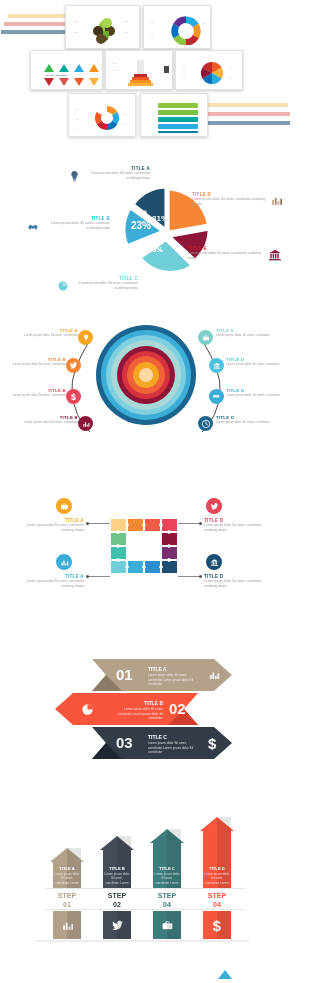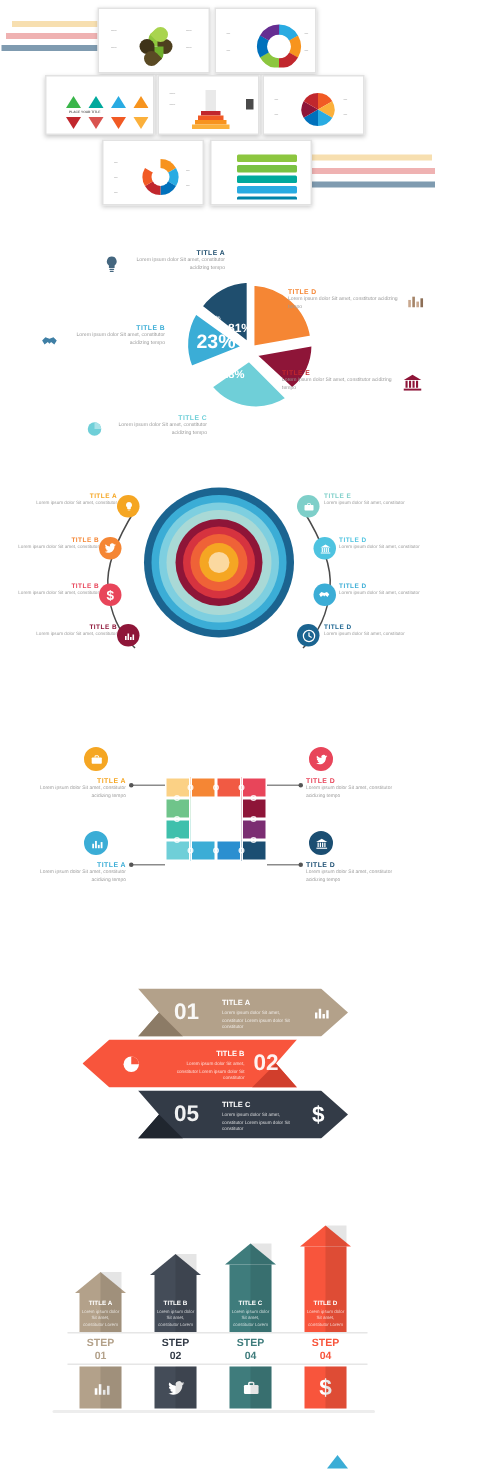--- a/index.html
+++ b/index.html
@@ -197,21 +197,21 @@
         <path d="M53 54 L92 47 A40 40 0 0 1 78 77 Z" fill="#8e1538" stroke="#fff" stroke-width="1.4"></path>
         <path d="M48 58 L74 84 A40 40 0 0 1 22 76 Z" fill="#6fcfd8" stroke="#fff" stroke-width="1.4"></path>
         <path d="M43 48 L8 62 A41 41 0 0 1 11 25 Z" fill="#3badd6" stroke="#fff" stroke-width="1.4"></path>
         <path d="M47 45 L15 20 A42 42 0 0 1 47 3 Z" fill="#1f4e6e" stroke="#fff" stroke-width="1.4"></path>
       </g>
     </svg>
 
     <div class="pct" style="left:152px; top:64px; font-size:8px;">81%</div>
     <div class="pct" style="left:139px; top:59px; font-size:4px;">18%</div>
     <div class="pct" style="left:169px; top:81px; font-size:4px;">10%</div>
-    <div class="pct" style="left:131px; top:70px; font-size:13px;">23%</div>
+    <div class="pct" style="left:131px; top:70px; font-size:10px;">23%</div>
     <div class="pct" style="left:148px; top:95px; font-size:7.5px;">28%</div>
 
     <div style="position:absolute; left:78px; top:16px; width:72px; text-align:right;">
       <div class="lbl-t" style="font-size:4.5px; color:#1f4e6e;">TITLE A</div>
       <div class="lbl-b" style="font-size:3.4px;">Lorem ipsum dolor Sit amet, constitutor acidizing tempo</div>
     </div>
     <svg width="13" height="13" viewBox="0 0 24 24" style="position:absolute;left:68px;top:20px;">
       <path d="M12 2a6 6 0 0 0-3.5 10.9V16h7v-3.1A6 6 0 0 0 12 2z" fill="#44667f"></path>
       <rect x="9" y="17" width="6" height="1.6" rx=".8" fill="#44667f"></rect>
       <rect x="9.5" y="19.4" width="5" height="1.4" rx=".7" fill="#44667f"></rect>
@@ -487,21 +487,21 @@
       <div class="bn-title" style="position:absolute;left:56px;top:7px;width:52px;text-align:right;font-size:5px;">TITLE B</div>
       <div class="bn-body" style="position:absolute;left:56px;top:14px;width:52px;text-align:right;font-size:3.1px;">Lorem ipsum dolor Sit amet, constitutor Lorem ipsum dolor Sit constitutor</div>
       <div class="bn-num" style="position:absolute;left:114px;top:7px;font-size:15px;">02</div>
     </div>
 
     <div style="position:absolute;left:92px;top:107px;width:140px;height:32px;">
       <svg width="140" height="32" viewBox="0 0 140 32" style="position:absolute;left:0;top:0;">
         <path d="M0 0 H122 L140 16 L122 32 H0 L14 16 Z" fill="#333b47"></path>
         <path d="M14 16 L30 32 H0 Z" fill="#20262f"></path>
       </svg>
-      <div class="bn-num" style="position:absolute;left:24px;top:7px;font-size:15px;">05</div>
+      <div class="bn-num" style="position:absolute;left:24px;top:7px;font-size:15px;">03</div>
       <div class="bn-title" style="position:absolute;left:56px;top:7px;font-size:5px;">TITLE C</div>
       <div class="bn-body" style="position:absolute;left:56px;top:14px;width:52px;font-size:3.1px;">Lorem ipsum dolor Sit amet, constitutor Lorem ipsum dolor Sit constitutor</div>
       <div style="position:absolute;left:116px;top:8px;color:#fff;font-size:15px;font-weight:bold;">$</div>
     </div>
   </div>
 
   <div class="sec" style="height:213px;">
 
     <div class="base-line" style="left:45px;top:118px;width:200px;"></div>
     <div class="base-line" style="left:45px;top:139px;width:200px;"></div>

